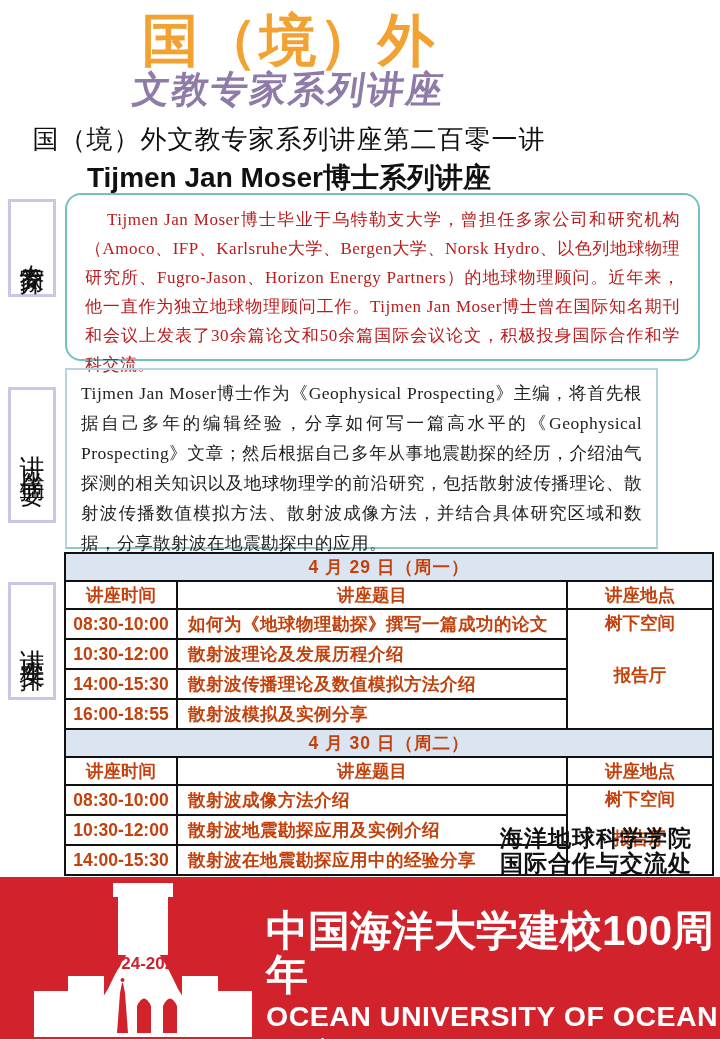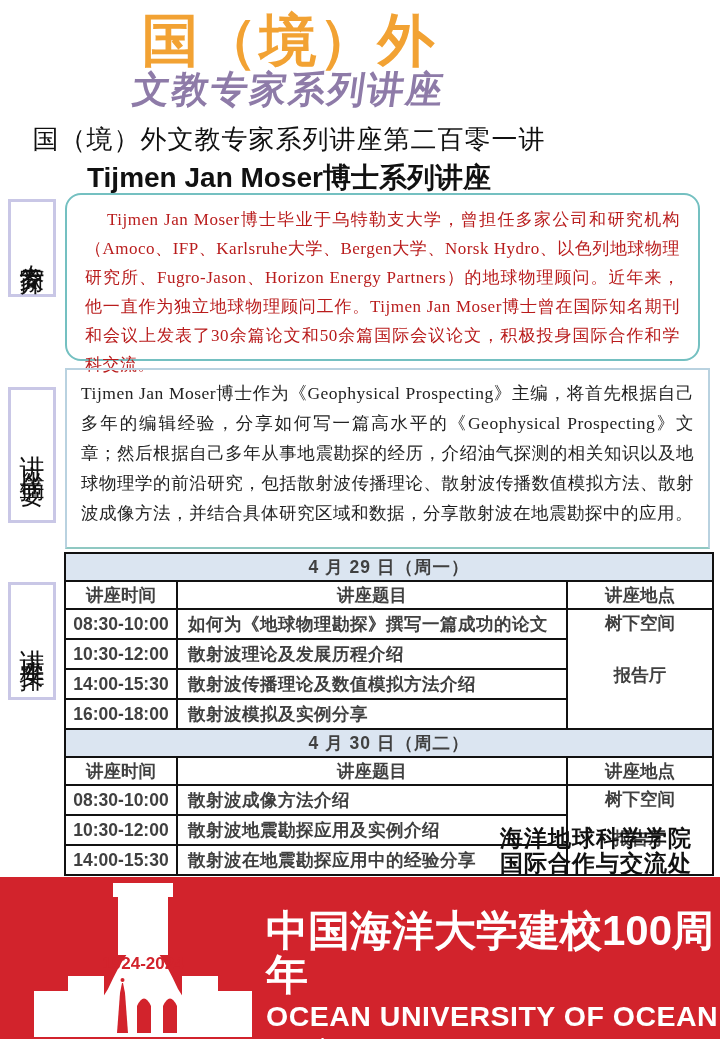--- a/index.html
+++ b/index.html
@@ -21,29 +21,29 @@
           font-family:"Liberation Serif",serif;font-size:25px;color:#111;box-sizing:border-box;}
   .vlabel.bio{top:199px;height:98px;letter-spacing:2px;}
   .vlabel.abs{top:387px;height:136px;letter-spacing:10px;}
   .vlabel.sch{top:582px;height:118px;letter-spacing:6px;}
 
   
   .bio-box{position:absolute;left:65px;top:193px;width:635px;height:168px;box-sizing:border-box;
            border:2px solid #74c0c1;border-radius:16px;padding:10px 18px 8px 18px;}
   .bio-box p{margin:0;font-family:"Liberation Serif",serif;font-size:17px;line-height:29px;
              color:#b91c1c;text-align:justify;text-indent:22px;letter-spacing:.5px;}
-  .abs-box{position:absolute;left:65px;top:368px;width:645px;height:181px;box-sizing:border-box;
+  .abs-box{position:absolute;left:65px;top:368px;width:593px;height:181px;box-sizing:border-box;
            border:2px solid #b9d2e0;border-bottom:2px solid #8fc8c2;padding:8px 14px;}
   .abs-box p{margin:0;font-family:"Liberation Serif",serif;font-size:17.5px;line-height:30px;
              color:#222;text-align:justify;letter-spacing:.5px;}
 
   
   table.schedule{position:absolute;left:64px;top:552px;width:648px;border-collapse:collapse;
                  table-layout:fixed;font-family:"Liberation Sans",sans-serif;}
-  table.schedule td{border:2px solid #111;font-weight:bold;font-size:17.5px;color:#404040;
+  table.schedule td{border:2px solid #111;font-weight:bold;font-size:17.5px;color:#c2410c;
                     overflow:hidden;white-space:nowrap;}
   td.day-hdr{background:#dbe5f1;text-align:center;height:24px;font-size:18px;letter-spacing:1px;}
   td.col-hdr{text-align:center;height:24px;}
   td.time{height:26px;text-align:center;}
   td.topic{height:26px;text-align:left;padding-left:10px;letter-spacing:.5px;}
   td.loc{text-align:center;padding:0;vertical-align:top;}
   .loc-wrap{display:flex;flex-direction:column;align-items:center;width:100%;height:100%;}
   .loc-top{height:26px;line-height:26px;}
   .loc-bottom{flex:1;display:flex;align-items:center;justify-content:center;width:100%;}
   .loc-wrap.h4{height:104px;}
@@ -113,21 +113,21 @@
       </tr>
       <tr>
         <td class="time">10:30-12:00</td>
         <td class="topic">散射波理论及发展历程介绍</td>
       </tr>
       <tr>
         <td class="time">14:00-15:30</td>
         <td class="topic">散射波传播理论及数值模拟方法介绍</td>
       </tr>
       <tr>
-        <td class="time">16:00-18:00</td>
+        <td class="time">16:00-18:55</td>
         <td class="topic">散射波模拟及实例分享</td>
       </tr>
 
       <tr>
         <td class="day-hdr" colspan="3">4 月 30 日（周二）</td>
       </tr>
       <tr>
         <td class="col-hdr">讲座时间</td>
         <td class="col-hdr">讲座题目</td>
         <td class="col-hdr">讲座地点</td>

